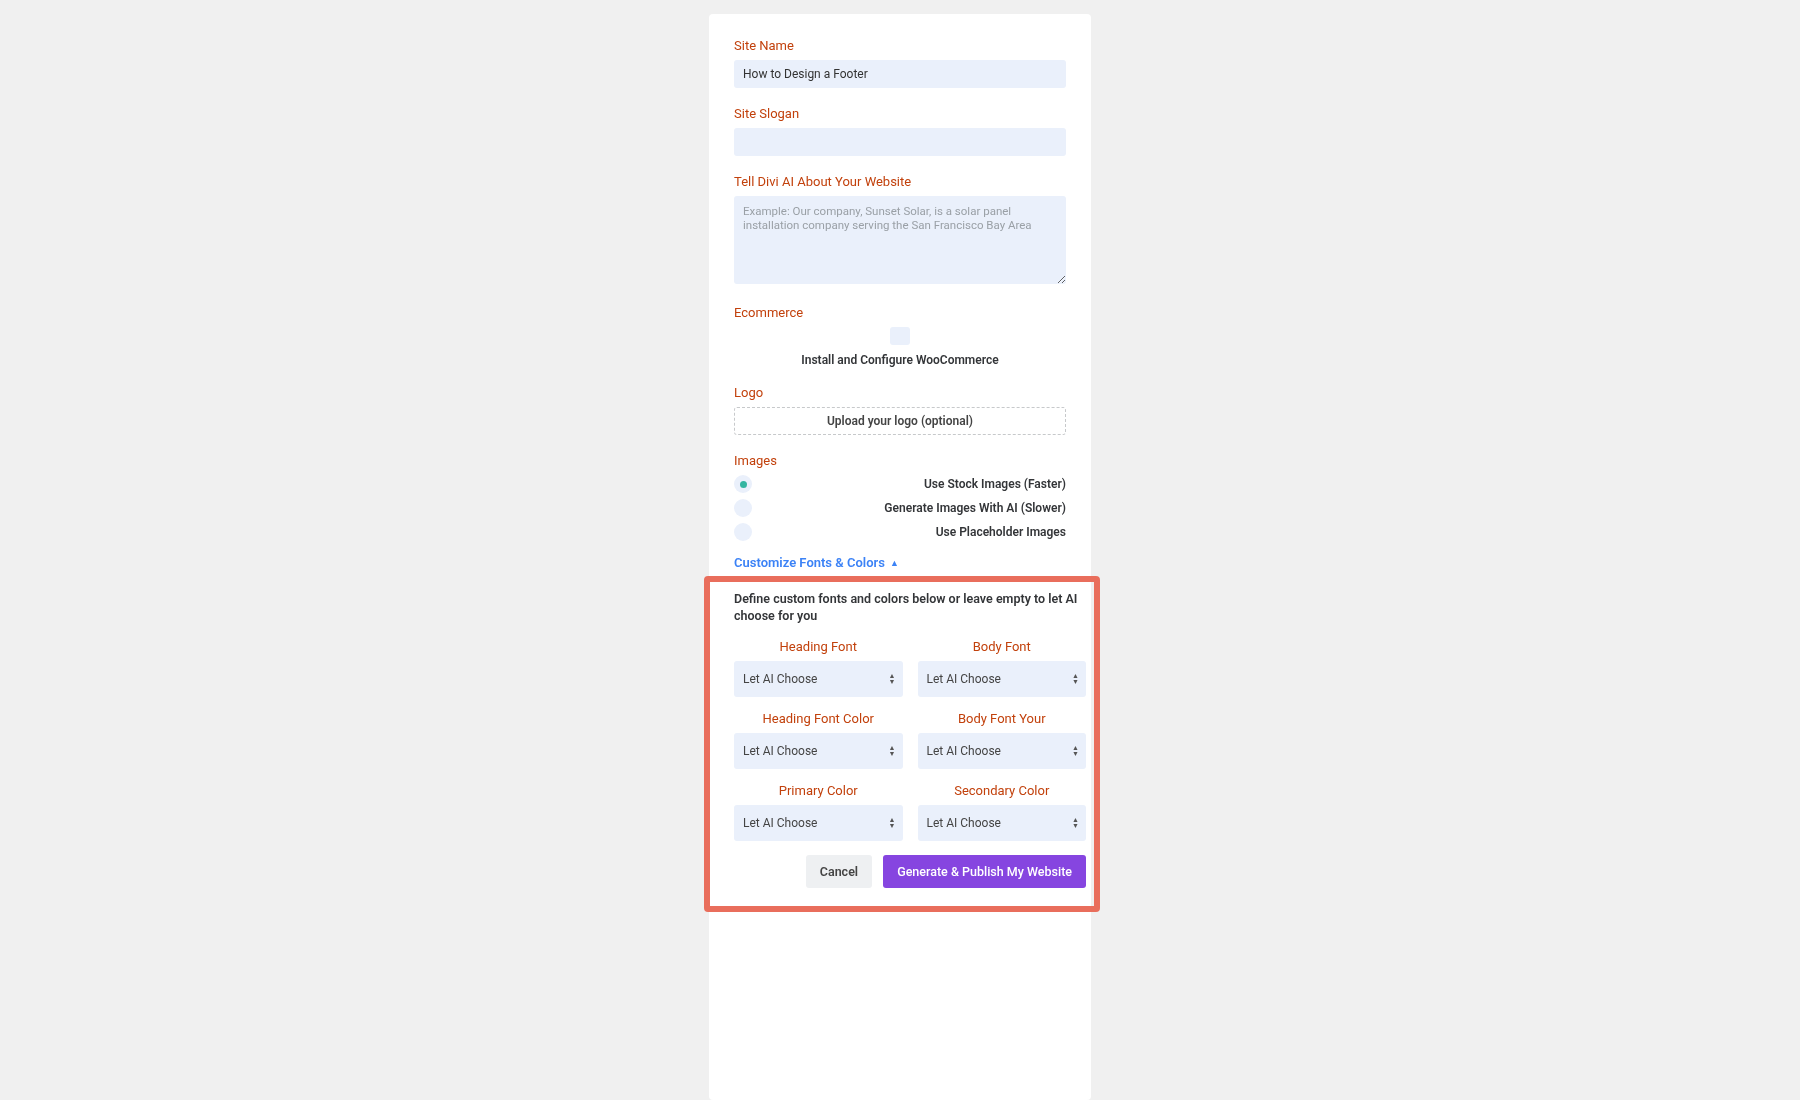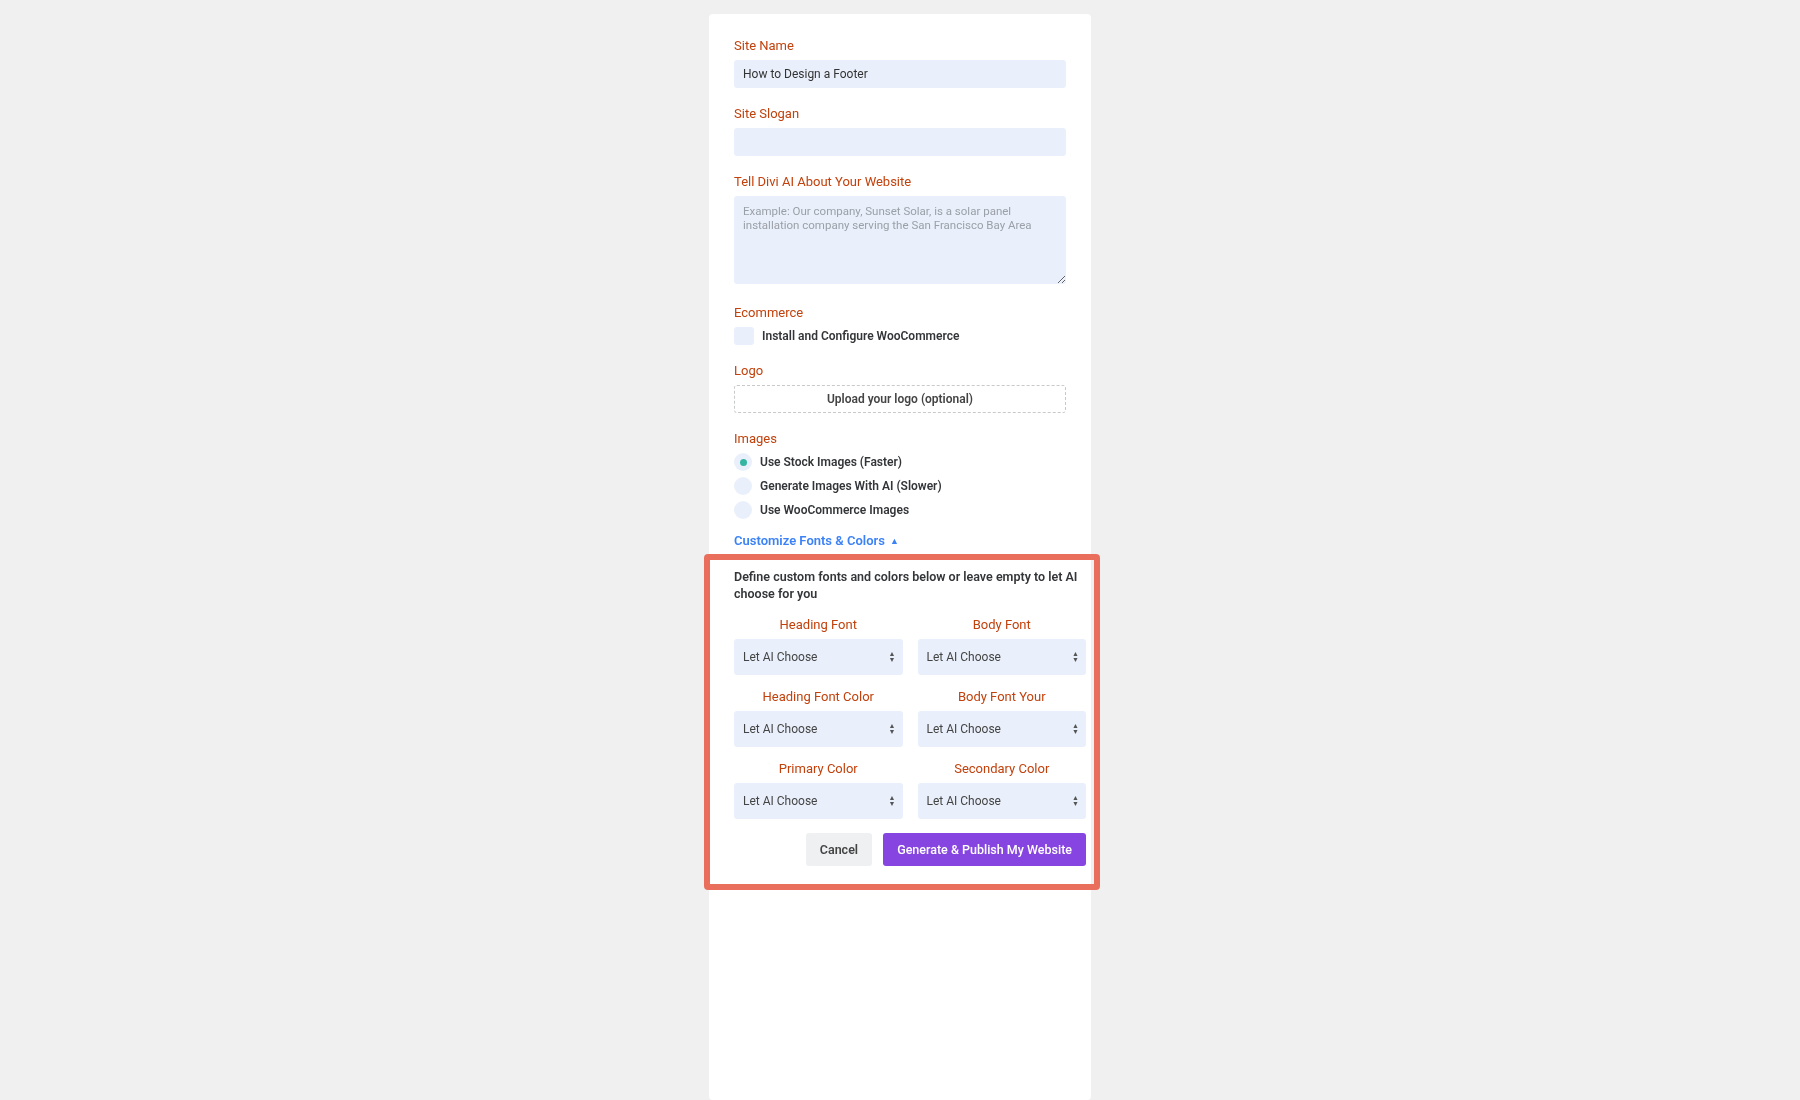--- a/index.html
+++ b/index.html
@@ -50,20 +50,21 @@
     height: 88px;
     resize: both;
     font-family: inherit;
   }
   .textarea-input::placeholder { color: #9aa0a6; }
   .checkbox-row {
     display: flex;
     align-items: center;
     gap: 8px;
     margin-top: 4px;
+    flex-direction: column;
   }
   .checkbox-box {
     width: 20px; height: 18px;
     background: #eaf0fb;
     border-radius: 3px;
     flex-shrink: 0;
   }
   .checkbox-label {
     font-size: 12px;
     font-weight: 600;
@@ -77,22 +78,23 @@
     padding: 6px 0;
     font-size: 12px;
     font-weight: 600;
     color: #444;
     margin-top: 2px;
   }
   .radio-list { margin-top: 4px; }
   .radio-row {
     display: flex;
     align-items: center;
-    gap: 8px;
+    gap: 20px;
     margin-bottom: 6px;
+    justify-content: space-between;
   }
   .radio-circle {
     width: 18px; height: 18px;
     border-radius: 50%;
     background: #eaf0fb;
     display: flex;
     align-items: center;
     justify-content: center;
     flex-shrink: 0;
   }
@@ -241,21 +243,21 @@
       <div class="radio-row">
         <div class="radio-circle selected"></div>
         <span class="radio-label">Use Stock Images (Faster)</span>
       </div>
       <div class="radio-row">
         <div class="radio-circle"></div>
         <span class="radio-label">Generate Images With AI (Slower)</span>
       </div>
       <div class="radio-row">
         <div class="radio-circle"></div>
-        <span class="radio-label">Use WooCommerce Images</span>
+        <span class="radio-label">Use Placeholder Images</span>
       </div>
     </div>
   </div>
 
   
   <div class="customize-link">
     <span>Customize Fonts &amp; Colors</span>
     <span class="arrow">▲</span>
   </div>
 

